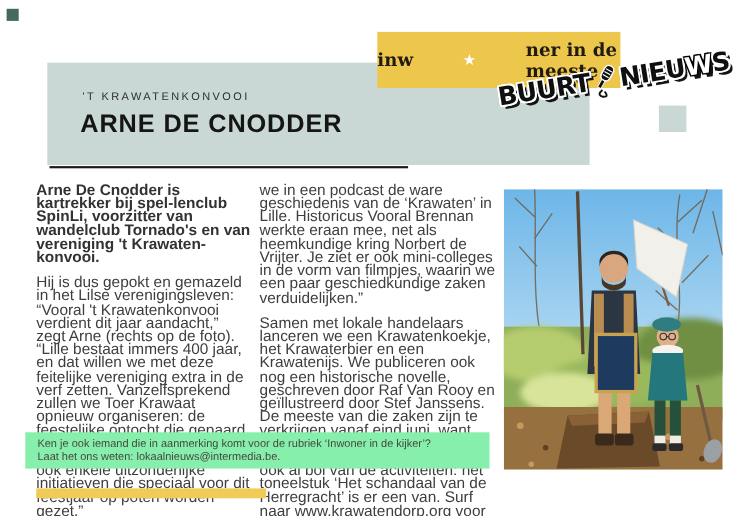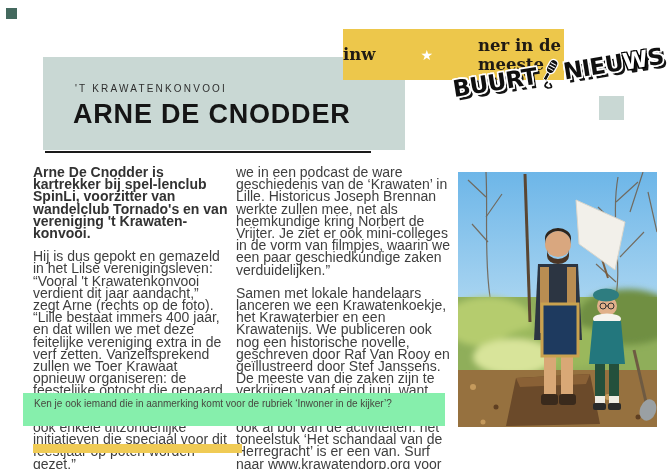--- a/index.html
+++ b/index.html
@@ -3,23 +3,23 @@
 <meta charset="utf-8">
 <style>
   * { margin:0; padding:0; box-sizing:border-box; }
   html,body { background:#ffffff; }
   .page {
     position:relative; width:672px; height:469px; background:#fff;
     font-family:"Liberation Sans", sans-serif; overflow:hidden;
   }
   .corner-square { position:absolute; left:6px; top:8px; width:11px; height:11px; background:#44695e; }
 
-  .header-block { position:absolute; left:43px; top:57px; width:362px; height:93px; background:#c9d8d4; }
+  .header-block { position:absolute; left:43px; top:57px; width:493px; height:93px; background:#c9d8d4; }
   .kicker { position:absolute; left:32px; top:26px; font-size:10px; letter-spacing:2.2px; color:#2e2e2e; font-weight:500; }
-  .title  { position:absolute; left:30px; top:42px; font-size:27px; font-weight:bold; letter-spacing:0.8px; color:#151515; }
+  .title  { position:absolute; left:30px; top:42px; font-size:23px; font-weight:bold; letter-spacing:0.8px; color:#151515; }
   .header-underline { position:absolute; left:45px; top:151px; width:326px; height:2px; background:#1a1a1a; }
 
   .banner {
     position:absolute; left:343px; top:29px; width:221px; height:51px; background:#edc74b;
     display:flex; align-items:center; justify-content:center;
     font-family:"DejaVu Serif", serif; font-weight:bold; font-size:16.5px; color:#1f1a14; z-index:3;gap:44px;
   }
   .banner .sym { color:#ffffff; padding:0 1px; font-family:"DejaVu Sans", sans-serif; font-size:14px; }
 
   .accent-square-right { position:absolute; left:599px; top:96px; width:25px; height:24px; background:#c9d8d4; z-index:1; }
@@ -89,21 +89,21 @@
       <span class="w-rev">W</span>
       <span>S</span>
   </div>
 
   <div class="col col1">
     <p class="intro">Arne De Cnodder is kartrekker bij spel-lenclub SpinLi, voorzitter van wandelclub Tornado's en van vereniging 't Krawaten-konvooi.</p>
     <p>Hij is dus gepokt en gemazeld in het Lilse verenigingsleven: “Vooral 't Krawatenkonvooi verdient dit jaar aandacht,” zegt Arne (rechts op de foto). “Lille bestaat immers 400 jaar, en dat willen we met deze feitelijke vereniging extra in de verf zetten. Vanzelfsprekend zullen we Toer Krawaat opnieuw organiseren: de feestelijke optocht die gepaard gaat met de opening van de kermis. Daarnaast plannen we ook enkele uitzonderlijke initiatieven die speciaal voor dit feestjaar op poten worden gezet.”</p>
     <p>“Op www.krawatendorp.org vertellen</p>
   </div>
   <div class="col col2">
-    <p>we in een podcast de ware geschiedenis van de ‘Krawaten’ in Lille. Historicus Joseph Brennan werkte zullen mee, net als heemkundige kring Norbert de Vrijter. Je ziet er ook mini-colleges in de vorm van filmpjes, waarin we een paar geschiedkundige zaken verduidelijken.”</p>
+    <p>we in een podcast de ware geschiedenis van de ‘Krawaten’ in Lille. Historicus Vooral Brennan werkte eraan mee, net als heemkundige kring Norbert de Vrijter. Je ziet er ook mini-colleges in de vorm van filmpjes, waarin we een paar geschiedkundige zaken verduidelijken.”</p>
     <p>Samen met lokale handelaars lanceren we een Krawatenkoekje, het Krawaterbier en een Krawatenijs. We publiceren ook nog een historische novelle, geschreven door Raf Van Rooy en geïllustreerd door Stef Janssens. De meeste van die zaken zijn te verkrijgen vanaf eind juni, want dan vindt ons feestweekend plaats. Dat feestweekend staat ook al bol van de activiteiten: het toneelstuk ‘Het schandaal van de Herregracht’ is er een van. Surf naar www.krawatendorp.org voor alle info!”</p>
   </div>
 
   <svg class="photo" viewBox="0 0 199 255">
     <defs>
       <linearGradient id="sky" x1="0" y1="0" x2="0" y2="1">
         <stop offset="0" stop-color="#6db6e8"></stop>
           <stop offset="1" stop-color="#b2d9f2"></stop>
       </linearGradient>
       <filter id="soft">
@@ -179,17 +179,18 @@
     </g>
 
     <g>
       <line x1="176" y1="178" x2="188" y2="230" stroke="#6e5a42" stroke-width="3"></line>
       <ellipse cx="190" cy="238" rx="8" ry="11" fill="#9aa0a3" transform="rotate(20 190 238)"></ellipse>
     </g>
   </svg>
 
   <div class="note">
     <div>Ken je ook iemand die in aanmerking komt voor de rubriek ‘Inwoner in de kijker’?</div>
+    <div>Laat het ons weten: lokaalnieuws@intermedia.be.</div>
   </div>
 
   <div class="bottom-bar"></div>
 
 </div>
 
 </body></html>

